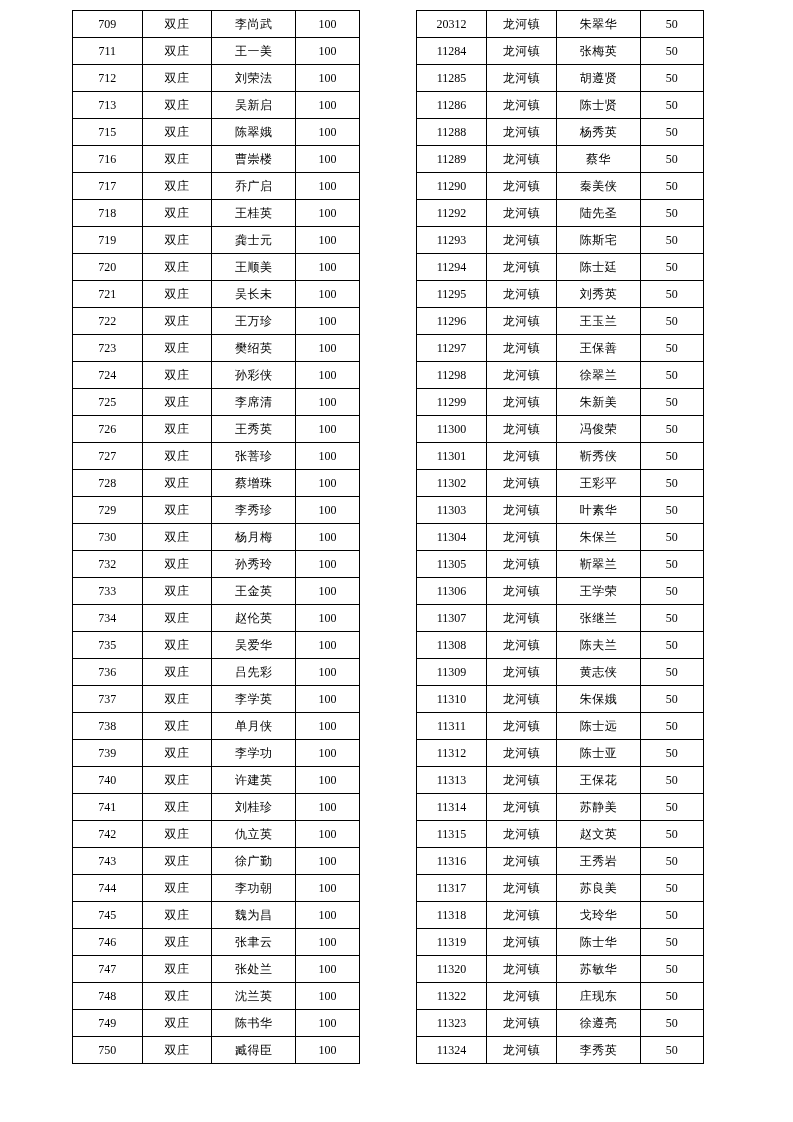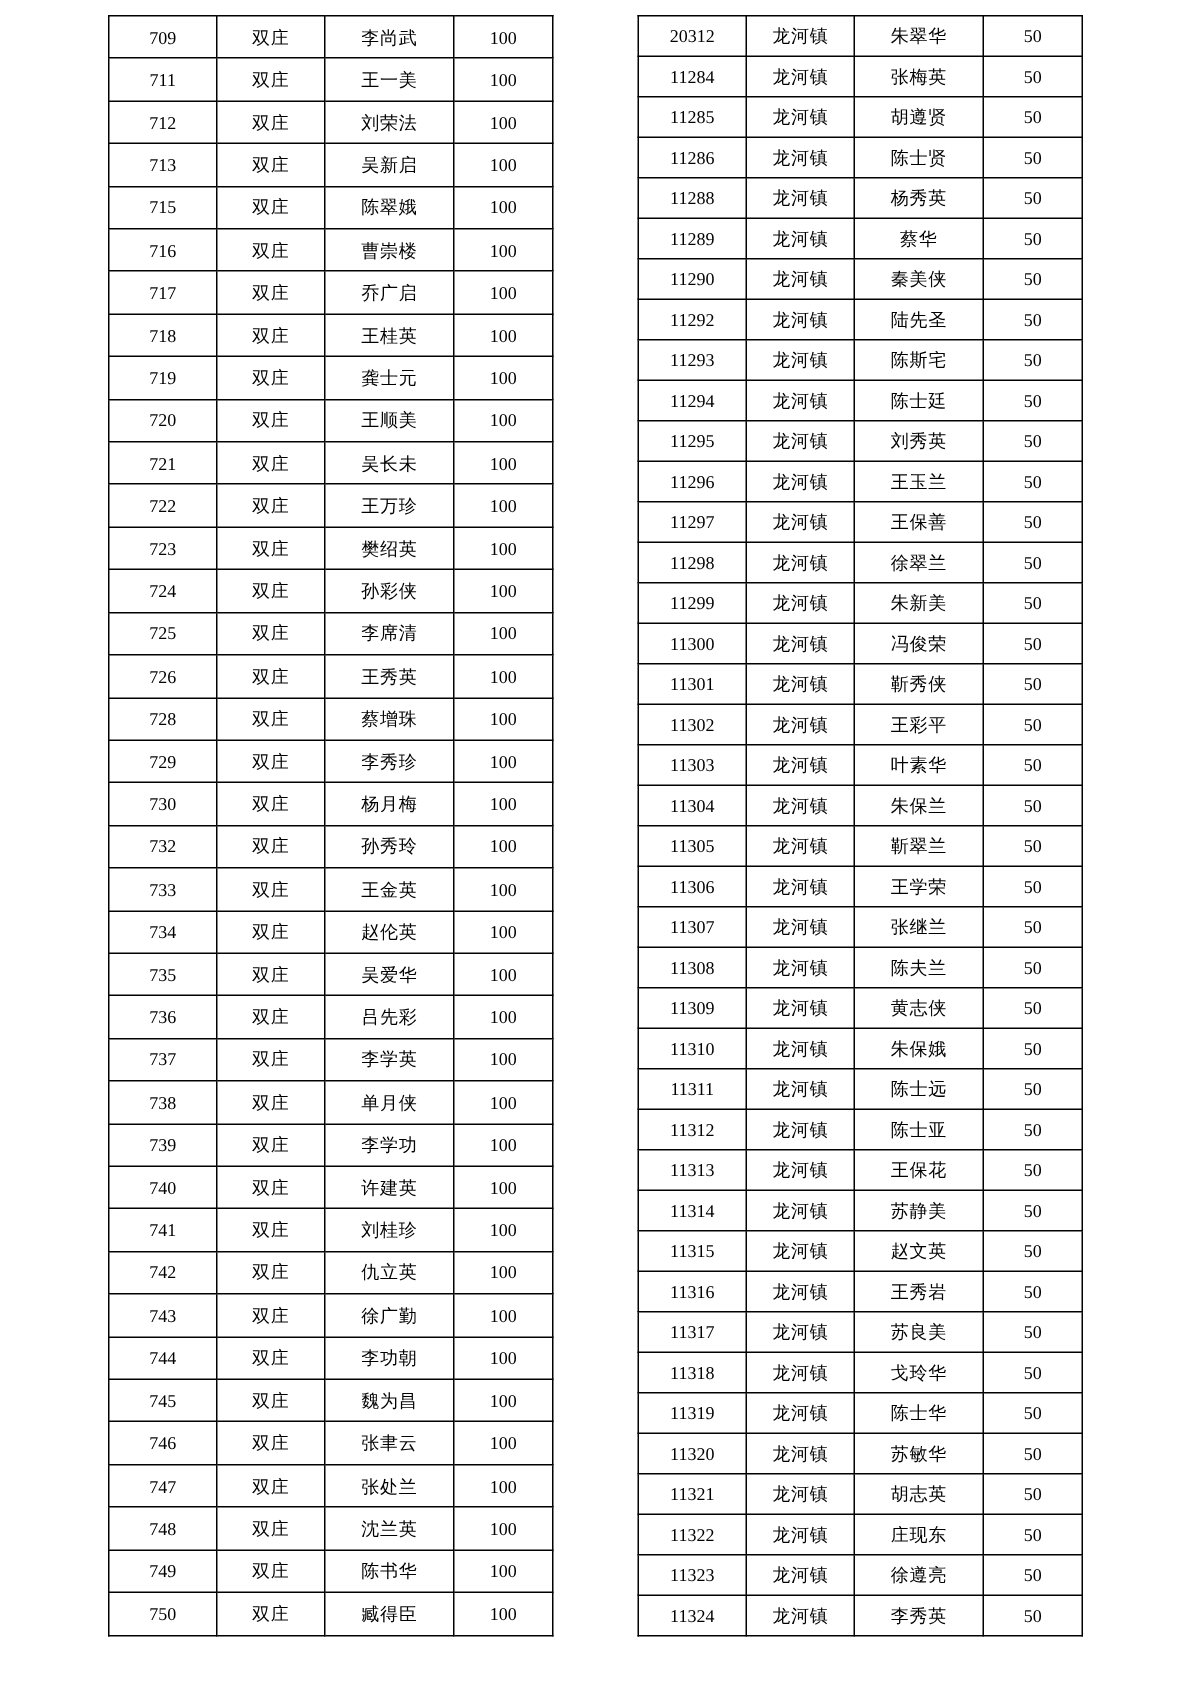--- a/index.html
+++ b/index.html
@@ -8,21 +8,21 @@
     background: #ffffff;
   }
   body {
     width: 793px;
     height: 1122px;
     font-family: "Liberation Serif", "DejaVu Serif", serif;
     color: #000000;
   }
   .page {
     position: relative;
-    width: 793px;
+    width: 704px;
     height: 1122px;
     box-sizing: border-box;
     padding: 10px 0 0 0;
   }
   .columns {
     display: flex;
     flex-direction: row;
     justify-content: flex-start;
     gap: 56px;
     padding-left: 72px;
@@ -159,20 +159,26 @@
             <td class="cjk">李席清</td>
             <td class="num">100</td>
           </tr>
           <tr>
             <td class="num">726</td>
             <td class="cjk">双庄</td>
             <td class="cjk">王秀英</td>
             <td class="num">100</td>
           </tr>
           <tr>
+            <td class="num">727</td>
+            <td class="cjk">双庄</td>
+            <td class="cjk">张菩珍</td>
+            <td class="num">100</td>
+          </tr>
+          <tr>
             <td class="num">728</td>
             <td class="cjk">双庄</td>
             <td class="cjk">蔡增珠</td>
             <td class="num">100</td>
           </tr>
           <tr>
             <td class="num">729</td>
             <td class="cjk">双庄</td>
             <td class="cjk">李秀珍</td>
             <td class="num">100</td>
@@ -518,26 +524,20 @@
             <td class="cjk">陈士华</td>
             <td class="num">50</td>
           </tr>
           <tr>
             <td class="num">11320</td>
             <td class="cjk">龙河镇</td>
             <td class="cjk">苏敏华</td>
             <td class="num">50</td>
           </tr>
           <tr>
-            <td class="num">11321</td>
-            <td class="cjk">龙河镇</td>
-            <td class="cjk">胡志英</td>
-            <td class="num">50</td>
-          </tr>
-          <tr>
             <td class="num">11322</td>
             <td class="cjk">龙河镇</td>
             <td class="cjk">庄现东</td>
             <td class="num">50</td>
           </tr>
           <tr>
             <td class="num">11323</td>
             <td class="cjk">龙河镇</td>
             <td class="cjk">徐遵亮</td>
             <td class="num">50</td>

